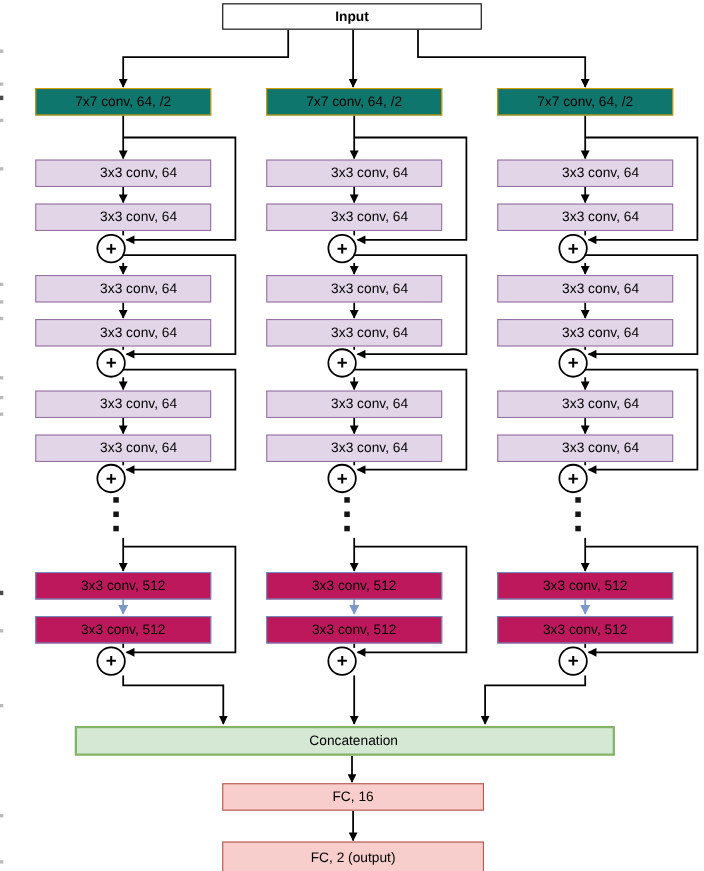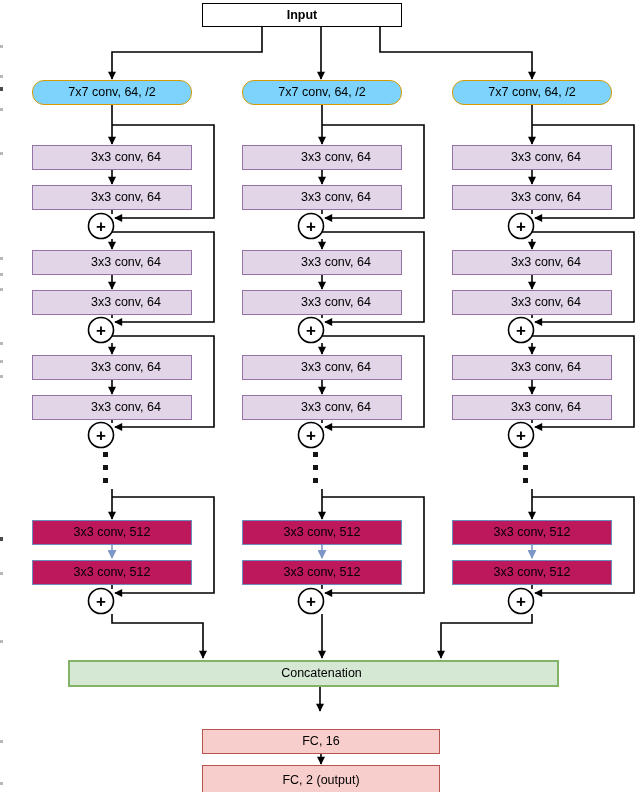--- a/index.html
+++ b/index.html
@@ -1,21 +1,21 @@
 <!DOCTYPE html>
 <html><head>
 <meta charset="utf-8">
 <style>
   html,body{margin:0;padding:0;background:#ffffff;}
   #canvas{position:relative;width:640px;height:792px;background:#fff;overflow:hidden;
           font-family:"Liberation Sans","DejaVu Sans",sans-serif;}
   #connector-layer{position:absolute;left:0;top:0;width:640px;height:792px;}
   .node{position:absolute;box-sizing:border-box;display:flex;align-items:center;justify-content:center;
         font-size:12.5px;line-height:1;color:#000;border:1px solid #000;white-space:nowrap;}
-  .orange{background:#7dd3fc;border-color:#d79b00;border-radius:12px;}
+  .orange{background:#0f766e;border-color:#d79b00;}
   .purple{background:#e1d5e7;border-color:#9673a6;padding-left:28px;}
   .blue{background:#be185d;border-color:#6c8ebf;}
   .green{background:#d5e8d4;border-color:#82b366;border-width:2px;}
   .red{background:#f8cecc;border-color:#b85450;}
   .white{background:#ffffff;border-color:#000000;font-weight:bold;}
 </style>
 </head>
 <body>
 
 <div id="canvas">
@@ -131,21 +131,21 @@
         <rect x="0" y="360" width="3" height="3" fill="#b9b9b9"></rect>
         <rect x="0" y="375" width="3" height="3" fill="#b9b9b9"></rect>
         <rect x="0" y="537" width="3" height="4" fill="#4a4a4a"></rect>
         <rect x="0" y="572" width="3" height="3" fill="#b9b9b9"></rect>
         <rect x="0" y="640" width="3" height="3" fill="#b9b9b9"></rect>
         <rect x="0" y="740" width="3" height="3" fill="#b9b9b9"></rect>
         <rect x="0" y="782" width="3" height="3" fill="#b9b9b9"></rect>
       </g>
   </svg>
 
-  <div class="node white" style="left:202px;top:3px;width:200px;height:24px;">Input</div>
+  <div class="node white" style="left:202px;top:3px;width:236px;height:24px;">Input</div>
 
   <div class="node orange" style="left:32px;top:80px;width:160px;height:25px;">7x7 conv, 64, /2</div>
   <div class="node purple" style="left:32px;top:145px;width:160px;height:25px;">3x3 conv, 64</div>
   <div class="node purple" style="left:32px;top:185px;width:160px;height:25px;">3x3 conv, 64</div>
   <div class="node purple" style="left:32px;top:250px;width:160px;height:25px;">3x3 conv, 64</div>
   <div class="node purple" style="left:32px;top:290px;width:160px;height:25px;">3x3 conv, 64</div>
   <div class="node purple" style="left:32px;top:355px;width:160px;height:25px;">3x3 conv, 64</div>
   <div class="node purple" style="left:32px;top:395px;width:160px;height:25px;">3x3 conv, 64</div>
   <div class="node blue" style="left:32px;top:520px;width:160px;height:25px;">3x3 conv, 512</div>
   <div class="node blue" style="left:32px;top:560px;width:160px;height:25px;">3x3 conv, 512</div>
@@ -164,15 +164,15 @@
   <div class="node purple" style="left:452px;top:145px;width:160px;height:25px;">3x3 conv, 64</div>
   <div class="node purple" style="left:452px;top:185px;width:160px;height:25px;">3x3 conv, 64</div>
   <div class="node purple" style="left:452px;top:250px;width:160px;height:25px;">3x3 conv, 64</div>
   <div class="node purple" style="left:452px;top:290px;width:160px;height:25px;">3x3 conv, 64</div>
   <div class="node purple" style="left:452px;top:355px;width:160px;height:25px;">3x3 conv, 64</div>
   <div class="node purple" style="left:452px;top:395px;width:160px;height:25px;">3x3 conv, 64</div>
   <div class="node blue" style="left:452px;top:520px;width:160px;height:25px;">3x3 conv, 512</div>
   <div class="node blue" style="left:452px;top:560px;width:160px;height:25px;">3x3 conv, 512</div>
 
   <div class="node green" style="left:68px;top:660px;width:491px;height:27px;padding-left:16px;">Concatenation</div>
-  <div class="node red" style="left:202px;top:712px;width:238px;height:25px;margin-top:17px;">FC, 16</div>
+  <div class="node red" style="left:202px;top:712px;width:238px;height:25px;">FC, 16</div>
   <div class="node red" style="left:202px;top:765px;width:238px;height:31px;">FC, 2 (output)</div>
 </div>
 
 </body></html>

